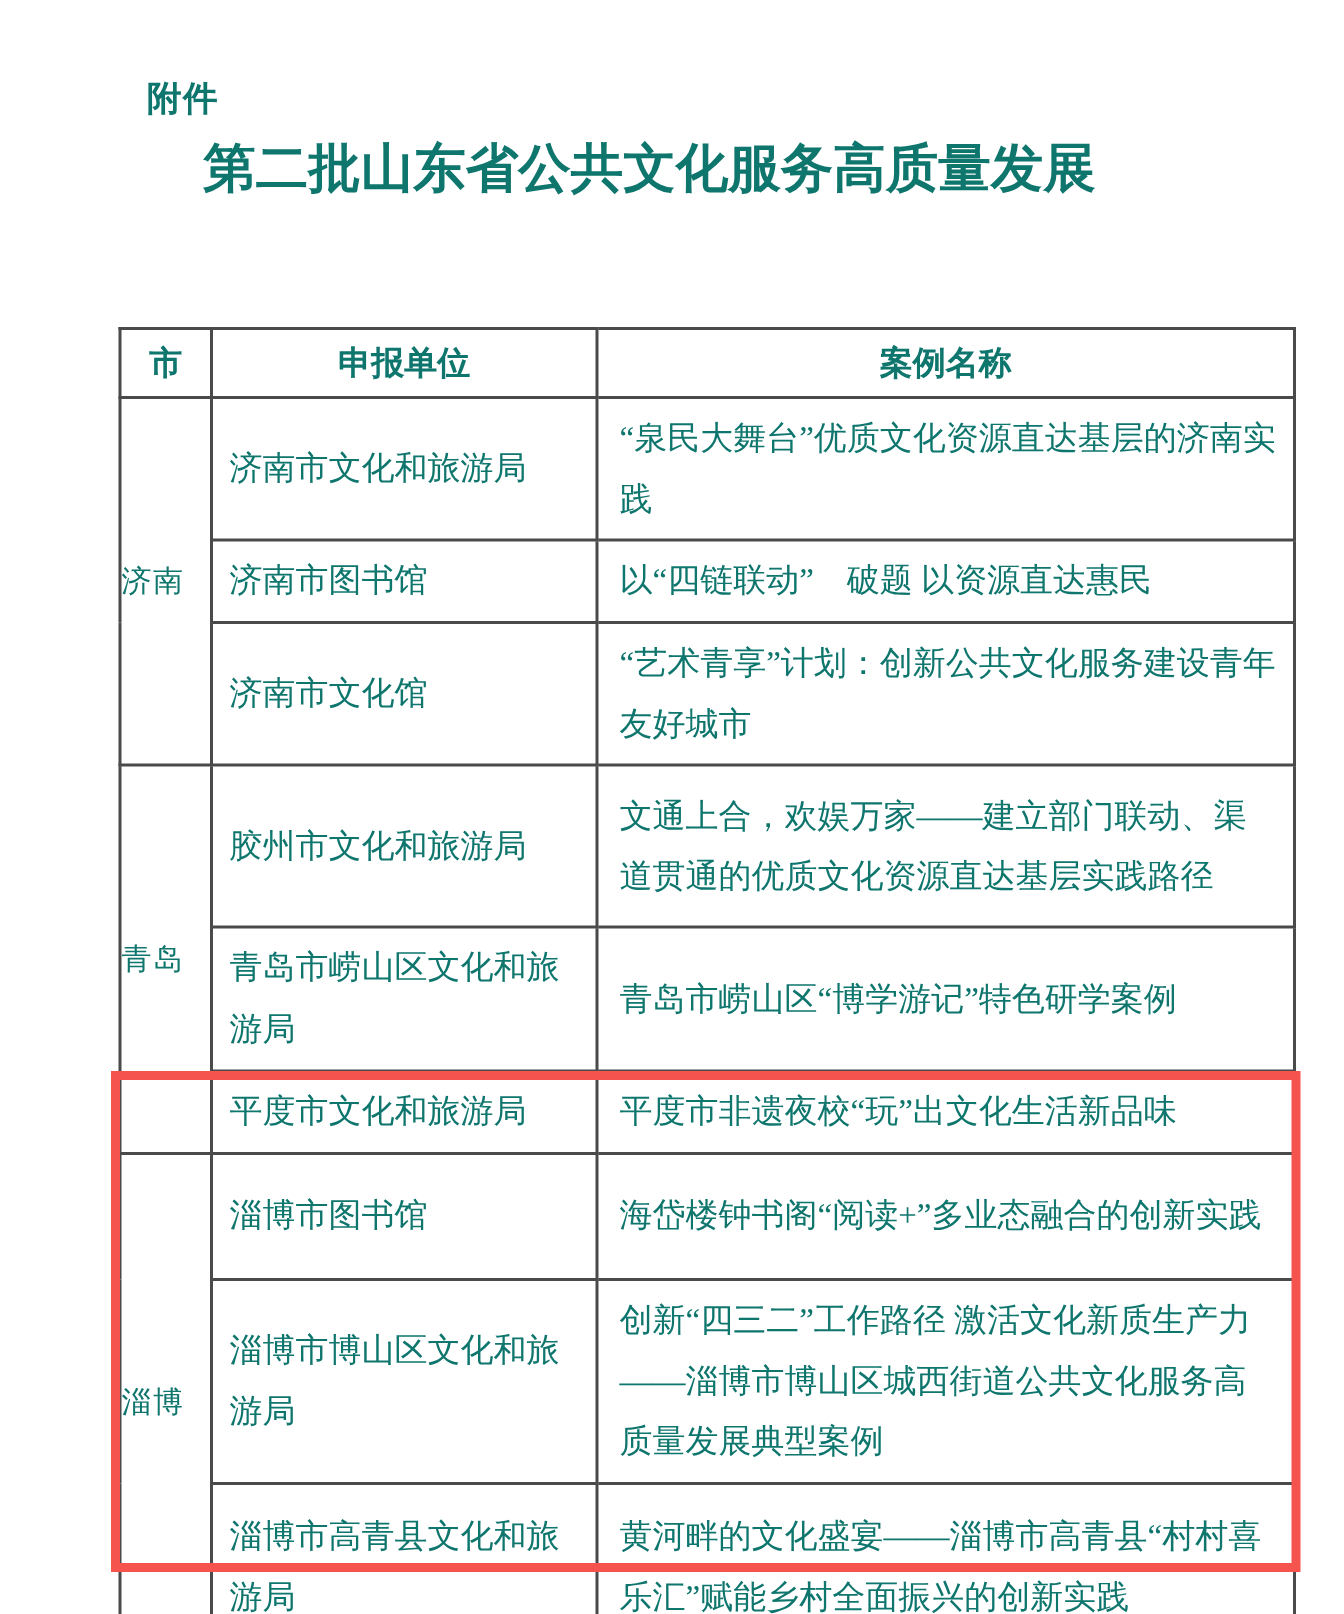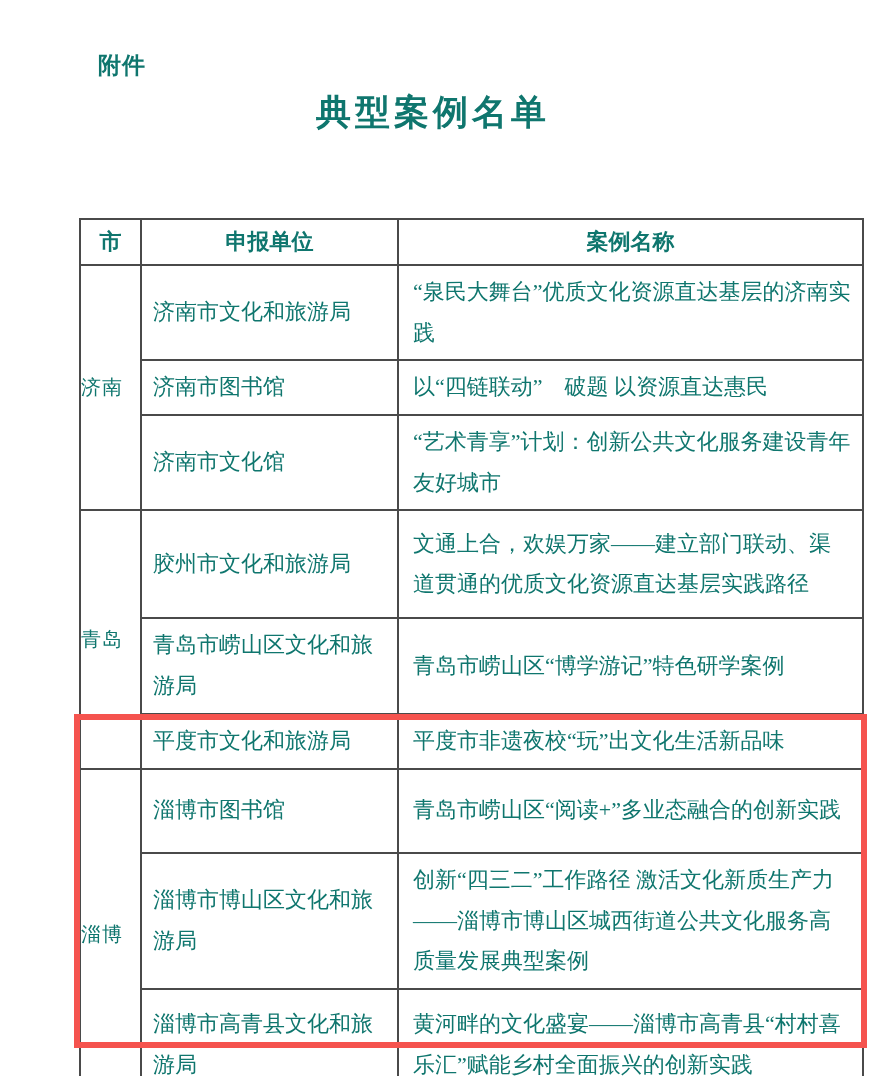--- a/index.html
+++ b/index.html
@@ -73,21 +73,21 @@
   }
 </style>
 </head>
 <body>
 
 <div class="page">
 
   <div class="attachment">附件</div>
 
   <div class="title">
-    <div class="line2">典型案例名单</div>
+    <div class="line1">第二批山东省公共文化服务高质量发展</div>
   </div>
 
   <table class="doc-table">
     <colgroup>
         <col class="c-city">
         <col class="c-unit">
         <col class="c-case">
       </colgroup>
     <thead>
       <tr>
@@ -119,21 +119,21 @@
         <td class="unit">青岛市崂山区文化和旅游局</td>
         <td class="case">青岛市崂山区“博学游记”特色研学案例</td>
       </tr>
       <tr class="r6">
         <td class="unit">平度市文化和旅游局</td>
         <td class="case">平度市非遗夜校“玩”出文化生活新品味</td>
       </tr>
       <tr class="r7">
         <td class="city" rowspan="3">淄博</td>
         <td class="unit">淄博市图书馆</td>
-        <td class="case">青岛市崂山区“阅读+”多业态融合的创新实践</td>
+        <td class="case">海岱楼钟书阁“阅读+”多业态融合的创新实践</td>
       </tr>
       <tr class="r8">
         <td class="unit">淄博市博山区文化和旅游局</td>
         <td class="case">创新“四三二”工作路径 激活文化新质生产力——淄博市博山区城西街道公共文化服务高质量发展典型案例</td>
       </tr>
       <tr class="r9">
         <td class="unit">淄博市高青县文化和旅游局</td>
         <td class="case">黄河畔的文化盛宴——淄博市高青县“村村喜乐汇”赋能乡村全面振兴的创新实践</td>
       </tr>
     </tbody>

